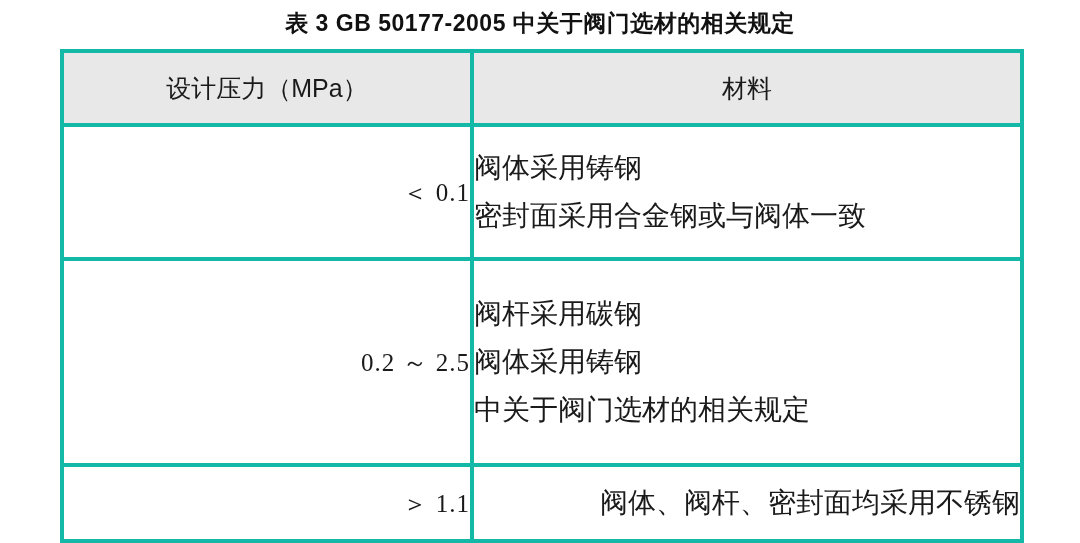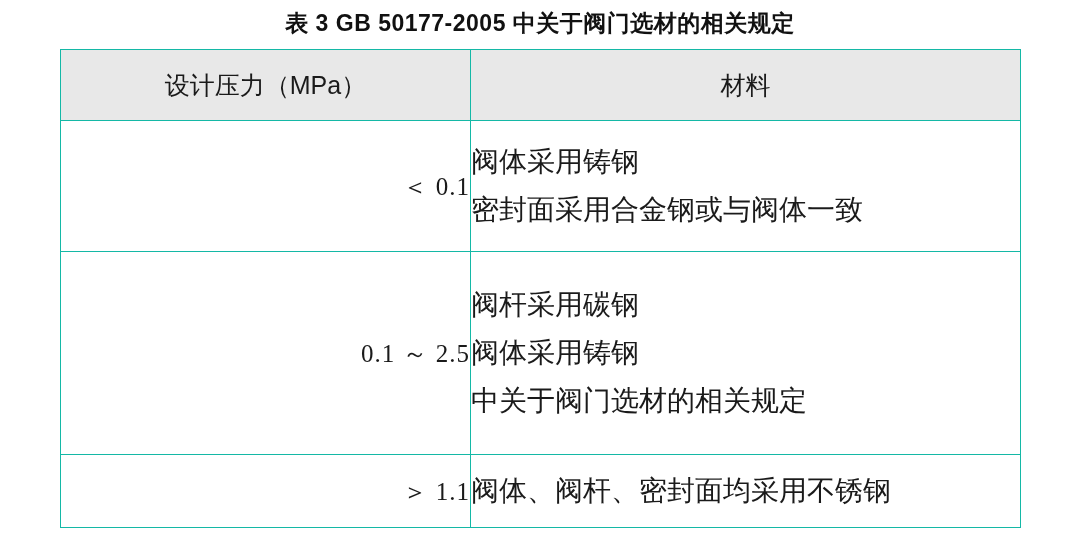--- a/index.html
+++ b/index.html
@@ -38,21 +38,21 @@
     width: 960px;
     border-collapse: collapse;
     table-layout: fixed;
     border: 1px solid #4a4a4a;
   }
   table.spec-table col.col-pressure { width: 410px; }
   table.spec-table col.col-material { width: 550px; }
 
   table.spec-table th,
   table.spec-table td {
-    border: 1px solid #14b8a6;
+    border: 4px solid #14b8a6;
     vertical-align: middle;
     padding: 0;
   }
   thead th {
     background: #e8e8e8;
     height: 70px;
     font-weight: 400;
     font-size: 25px;
     text-align: center;
     font-family: "Liberation Sans", sans-serif;
@@ -75,21 +75,21 @@
   }
   td.material-cell .mat-line {
     display: block;
     line-height: 1.72;
     white-space: nowrap;
   }
   tr.row-1 td { height: 130px; }
   tr.row-2 td { height: 202px; }
   tr.row-3 td { height: 72px; }
   tr.row-3 td.material-cell { padding-top: 0; padding-bottom: 0; }
-  tr.row-3 td.material-cell .mat-line { line-height: 1.2; }
+  tr.row-3 td.material-cell .mat-line { line-height: 1.2; text-align: right; }
 </style>
 </head>
 <body>
 
 <div class="page">
 
   <div class="table-caption">表 3   GB 50177-2005 中关于阀门选材的相关规定</div>
 
   <div class="table-wrap">
     <table class="spec-table">
@@ -111,21 +111,21 @@
 
         <tr class="row-1">
           <td class="pressure-cell">＜ 0.1</td>
           <td class="material-cell">
             <span class="mat-line">阀体采用铸钢</span>
             <span class="mat-line">密封面采用合金钢或与阀体一致</span>
           </td>
         </tr>
 
         <tr class="row-2">
-          <td class="pressure-cell">0.1 ～ 2.5</td>
+          <td class="pressure-cell">0.2 ～ 2.5</td>
           <td class="material-cell">
             <span class="mat-line">阀杆采用碳钢</span>
             <span class="mat-line">阀体采用铸钢</span>
             <span class="mat-line">中关于阀门选材的相关规定</span>
           </td>
         </tr>
 
         <tr class="row-3">
           <td class="pressure-cell">＞ 1.1</td>
           <td class="material-cell">

